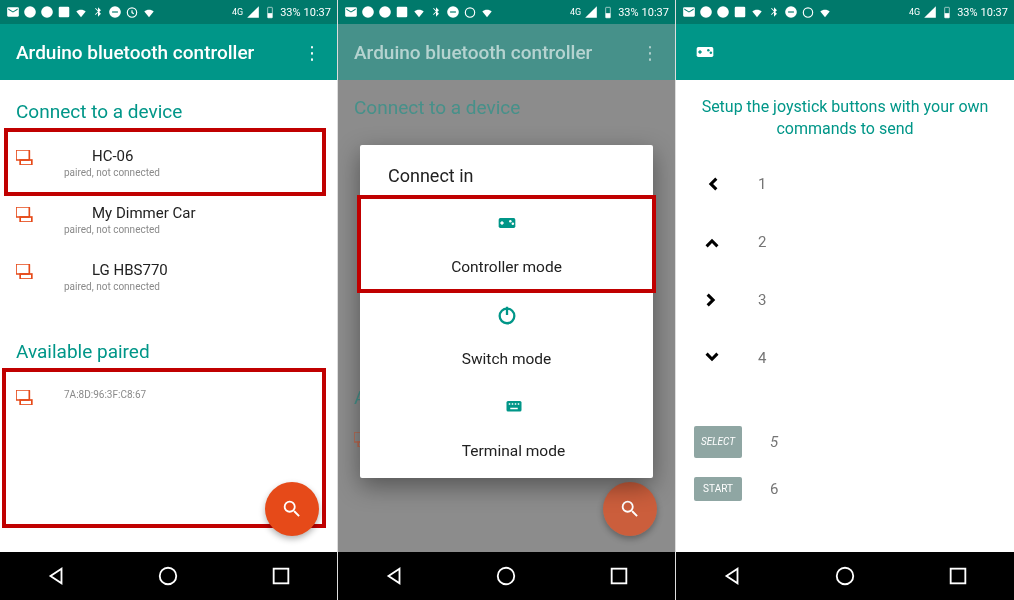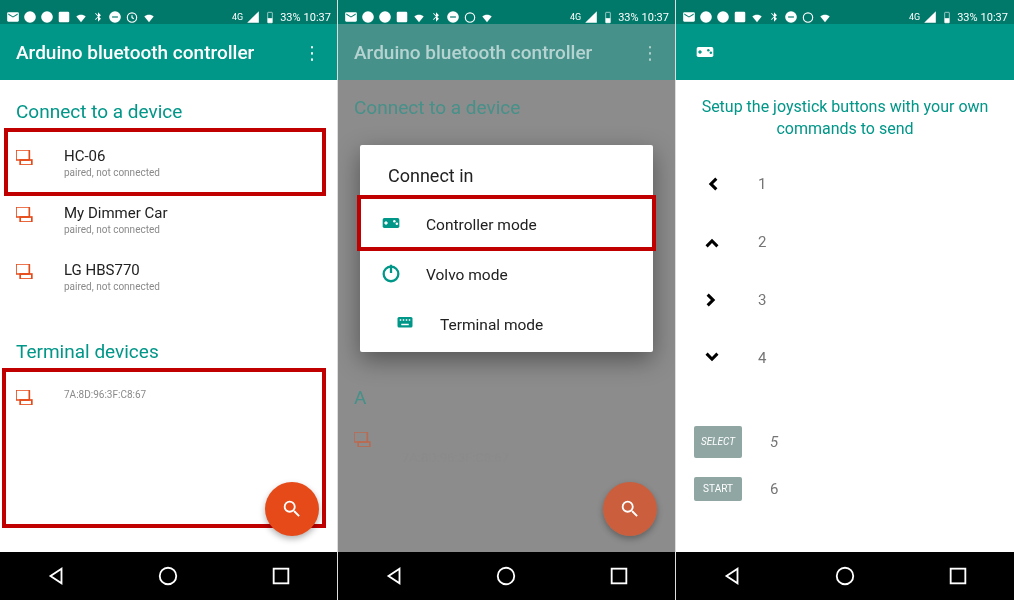--- a/index.html
+++ b/index.html
@@ -2,53 +2,53 @@
 <html><head>
 <meta charset="utf-8">
 <style>
   * { box-sizing: border-box; margin: 0; padding: 0; }
   body { font-family: Roboto, Arial, sans-serif; background: #fff; }
   .container { display: flex; width: 1014px; height: 600px; }
   .screen { position: relative; width: 338px; height: 600px; overflow: hidden; border-right: 1px solid #ddd; }
   .screen:last-child { border-right: none; }
   
   
-  .status-bar { height: 24px; background: #00796b; color: #fff; display: flex; align-items: flex-end; padding: 0 6px; font-size: 11px; }
+  .status-bar { height: 24px; background: #00796b; color: #fff; display: flex; align-items: center; padding: 0 6px; font-size: 11px; }
   .status-left { display: flex; gap: 3px; align-items: center; }
   .status-right { margin-left: auto; display: flex; gap: 3px; align-items: center; }
   .sicon { width: 14px; height: 14px; display: inline-flex; align-items: center; justify-content: center; }
   
   
   .action-bar { height: 56px; background: #009688; color: #fff; display: flex; align-items: center; padding: 0 16px; }
   .action-bar.dark { background: rgba(0,150,136,0.5); }
   .action-bar .title { font-size: 19px; font-weight: 500; }
   .action-bar .overflow { margin-left: auto; font-size: 18px; }
   .action-bar.s3 { justify-content: flex-start; }
   
   
   .content { padding: 16px; }
   .section-title { color: #009688; font-size: 19px; margin: 4px 0 12px 0; font-weight: 400; }
   .device-item { display: flex; align-items: flex-start; gap: 28px; padding: 12px 0 14px 0; }
   .dev-icon { width: 20px; height: 15px; margin-top: 3px; flex-shrink: 0; }
-  .dev-text .name { font-size: 15px; color: #212121; margin-bottom: 2px; }
+  .dev-text .name { font-size: 15px; color: #212121; margin-bottom: 2px; margin-left: 28px; }
   .dev-text .sub { font-size: 10px; color: #8a8a8a; }
   .hl { position: absolute; border: 4px solid #c00000; pointer-events: none; }
   
   .fab { position: absolute; width: 54px; height: 54px; border-radius: 50%; background: #e64a19; color: #fff; display: flex; align-items: center; justify-content: center; box-shadow: 0 3px 6px rgba(0,0,0,0.3); }
   .fab.dimmed { background: rgba(230,74,25,0.7); }
   
   
   .nav-bar { position: absolute; bottom: 0; left: 0; right: 0; height: 48px; background: #000; display: flex; align-items: center; justify-content: space-around; }
   .nav-icon { color: #fff; width: 22px; height: 22px; }
   
   
   .dim { position: absolute; inset: 0; background: rgba(0,0,0,0.45); }
   .dialog { position: absolute; left: 22px; right: 22px; top: 145px; background: #fff; border-radius: 2px; box-shadow: 0 8px 24px rgba(0,0,0,0.4); }
   .dlg-title { padding: 20px 20px 12px 28px; font-size: 18px; color: #212121; }
-  .dlg-item { display: flex; align-items: flex-end; gap: 24px; padding: 14px 20px; position: relative; }
+  .dlg-item { display: flex; align-items: center; gap: 24px; padding: 14px 20px; position: relative; flex-direction: column; }
   .dlg-icon { width: 22px; height: 22px; color: #009688; flex-shrink: 0; display: flex; align-items: center; justify-content: center; }
   .dlg-label { font-size: 15.5px; color: #212121; }
   
   
   .s3-text { color: #009688; font-size: 16px; padding: 16px 18px 14px 18px; line-height: 1.4; text-align: center; }
   .joy-item { display: flex; align-items: center; gap: 28px; padding: 0 18px; height: 58px; }
   .joy-icon { width: 36px; height: 36px; display: flex; align-items: center; justify-content: center; flex-shrink: 0; }
   .joy-num { font-size: 15px; color: #757575; }
   .joy-btn { width: 48px; height: 32px; background: #8fa6a3; color: #fff; font-size: 10px; display: flex; align-items: center; justify-content: center; border-radius: 2px; }
   
@@ -163,21 +163,21 @@
         <svg class="dev-icon" viewBox="0 0 24 18">
             <rect x="0" y="0" width="16" height="12" rx="1" fill="none" stroke="#e64a19" stroke-width="2"></rect>
             <rect x="5" y="12" width="14" height="6" fill="none" stroke="#e64a19" stroke-width="2"></rect>
           </svg>
         <div class="dev-text">
           <div class="name">LG HBS770</div>
           <div class="sub">paired, not connected</div>
         </div>
       </div>
 
-      <div class="section-title" style="margin-top:34px;">Terminal devices</div>
+      <div class="section-title" style="margin-top:34px;">Available paired</div>
 
       <div class="device-item">
         <svg class="dev-icon" viewBox="0 0 24 18">
             <rect x="0" y="0" width="16" height="12" rx="1" fill="none" stroke="#e64a19" stroke-width="2"></rect>
             <rect x="5" y="12" width="14" height="6" fill="none" stroke="#e64a19" stroke-width="2"></rect>
           </svg>
         <div class="dev-text">
           <div class="name"></div>
           <div class="sub">7A:8D:96:3F:C8:67</div>
         </div>
@@ -315,21 +315,21 @@
         <div class="hl" style="left:-3px; top:-3px; right:-3px; bottom:-3px; width:auto; height:auto;"></div>
       </div>
 
       <div class="dlg-item">
         <div class="dlg-icon">
           <svg viewBox="0 0 24 24" width="22" height="22" fill="none" stroke="#009688" stroke-width="2.5">
               <circle cx="12" cy="13" r="8"></circle>
               <line x1="12" y1="3" x2="12" y2="12"></line>
             </svg>
         </div>
-        <span class="dlg-label">Volvo mode</span>
+        <span class="dlg-label">Switch mode</span>
       </div>
 
 
       <div class="dlg-item" style="padding-bottom:18px;padding-left:34px;">
         <div class="dlg-icon">
           <svg viewBox="0 0 24 24" width="24" height="18" fill="#009688">
               <rect x="2" y="4" width="20" height="14" rx="2"></rect>
               <rect x="5" y="7" width="2" height="2" fill="#fff"></rect>
               <rect x="9" y="7" width="2" height="2" fill="#fff"></rect>
               <rect x="13" y="7" width="2" height="2" fill="#fff"></rect>

